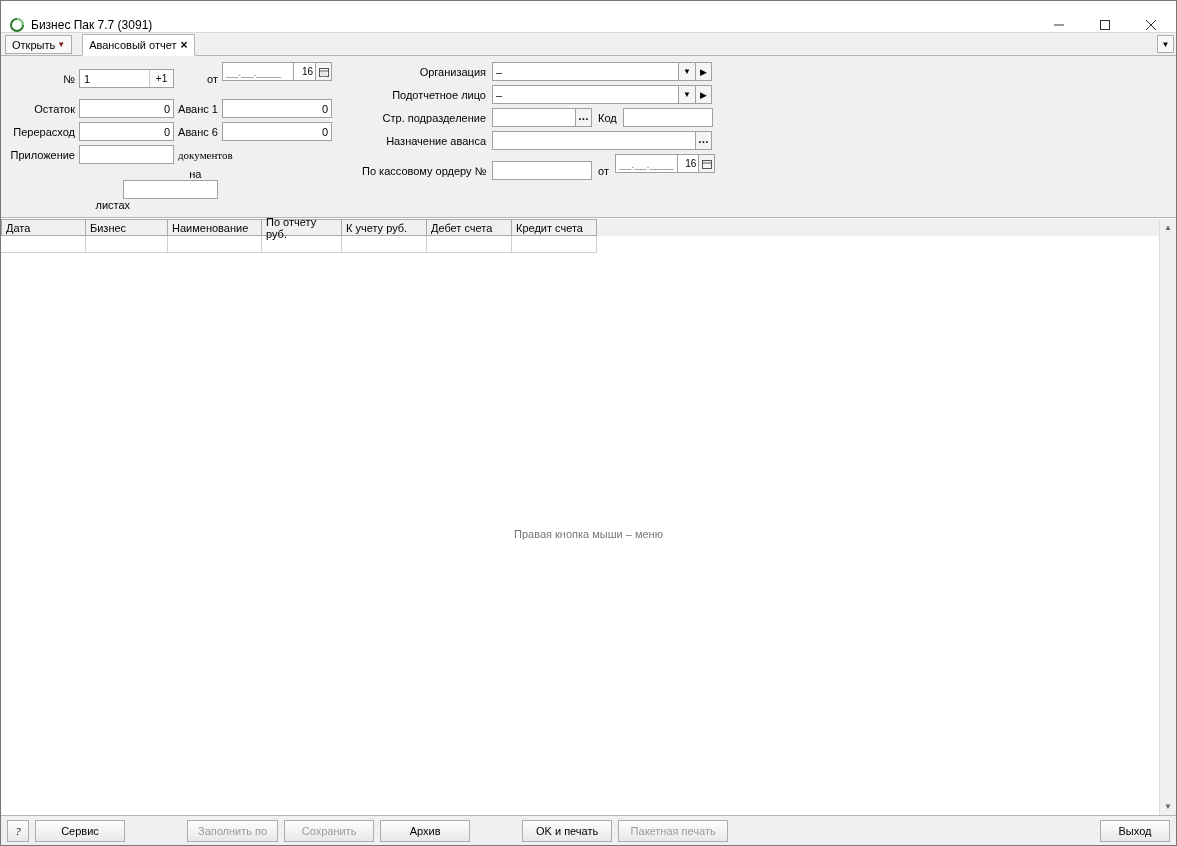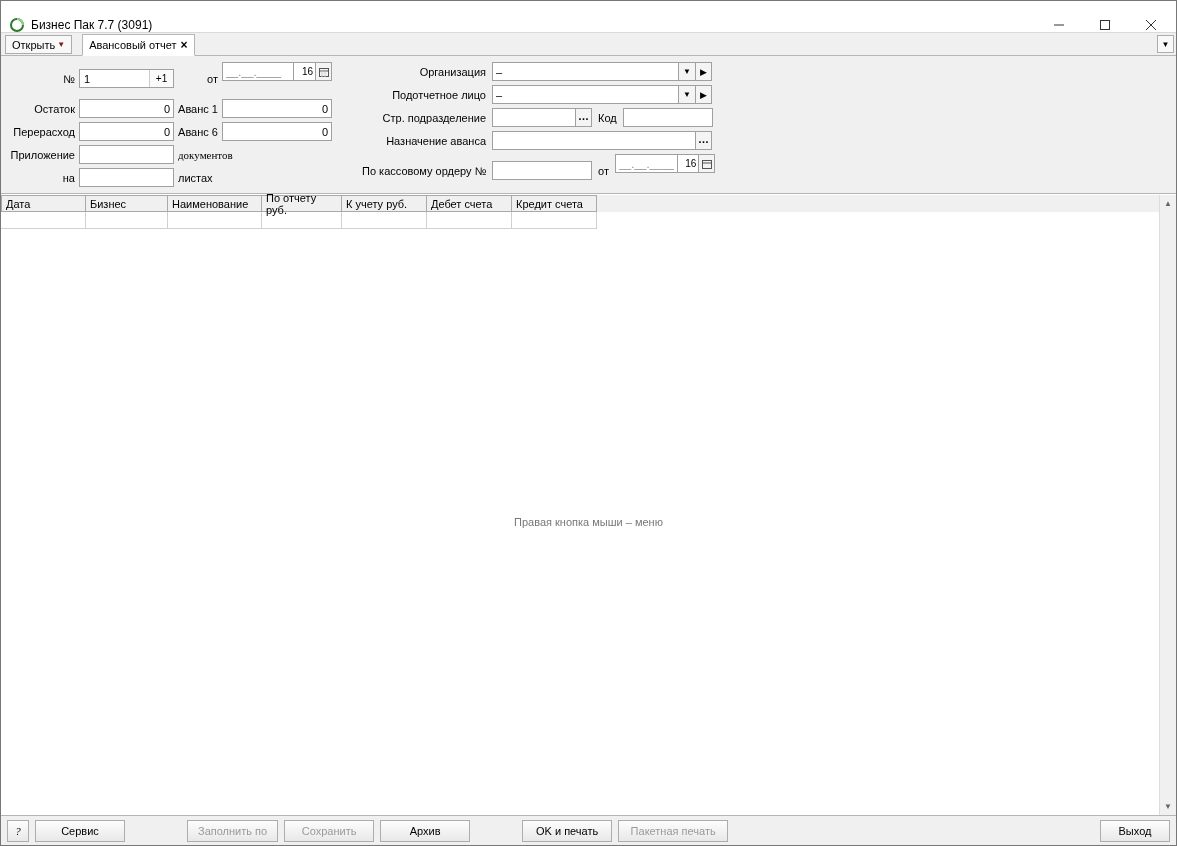--- a/index.html
+++ b/index.html
@@ -267,21 +267,21 @@
       </div>
 
       <div style="display:flex;align-items:center;">
         <div class="lbl" style="width:70px;">Приложение</div>
         <div class="inp" style="width:95px;">
             <span></span>
           </div>
         <div class="lbl-left" style="width:158px;font-family:Liberation Serif, serif;">документов</div>
       </div>
 
-      <div style="display:flex;align-items:center;">
+      <div style="display:flex;align-items:center;flex-direction:column;">
         <div class="lbl" style="width:70px;">на</div>
         <div class="inp" style="width:95px;">
             <span></span>
           </div>
         <div class="lbl-left" style="width:158px;">листах</div>
       </div>
     </div>
 
     <div class="col3">
       <div class="row3">

